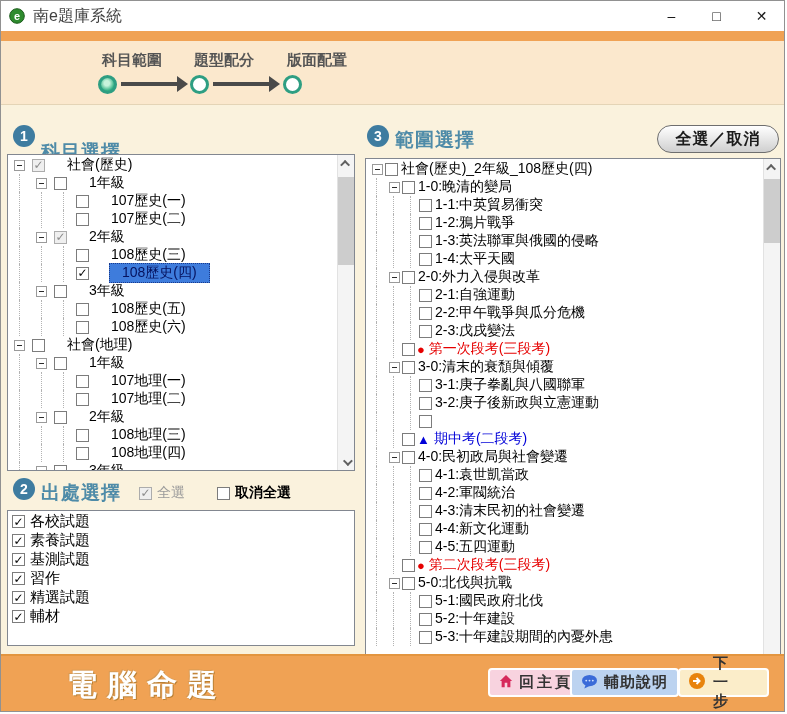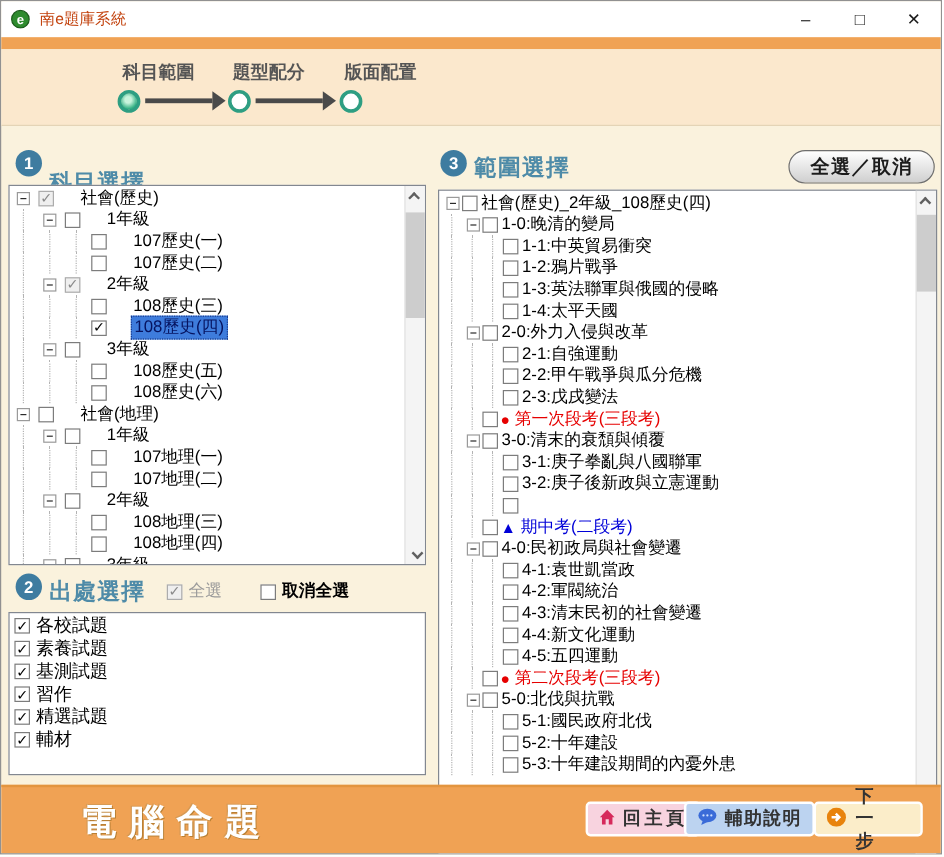--- a/index.html
+++ b/index.html
@@ -8,21 +8,21 @@
     --exam-red:#E60000; --exam-blue:#0000D8; --dot-green:#2E9E82;
     --home-pink:#F8D3DF; --help-blue:#BCD3F0; --next-cream:#FBEDC9;
   }
   *{box-sizing:border-box;margin:0;padding:0}
   body{margin:0;background:#fff;font-family:"Liberation Sans","DejaVu Sans",sans-serif}
   .window{position:relative;width:785px;height:712px;border:1px solid #919191;background:var(--main-bg);overflow:hidden}
 
   
   .titlebar{position:absolute;top:0;left:0;right:0;height:30px;background:#fff;display:flex;align-items:center}
   .app-icon{margin-left:8px;flex:none;display:flex}
-  .title-text{margin-left:8px;font-size:13px;color:#c2410c}
+  .title-text{margin-left:8px;font-size:16px;color:#404040}
   .win-controls{margin-left:auto;display:flex;height:100%}
   .win-btn{width:45px;display:flex;align-items:center;justify-content:center;font-size:14px;color:#1a1a1a;cursor:default}
 
   .orange-strip{position:absolute;top:30px;left:0;right:0;height:10px;background:var(--accent-orange)}
 
   
   .stepbar{position:absolute;top:40px;left:0;right:0;height:64px;background:var(--step-bg);border-bottom:1px solid #E4D4B6}
   .step-label{position:absolute;top:10px;width:110px;text-align:right;font-size:15px;font-weight:bold;color:#555}
   .step-dot{position:absolute;top:34px;width:19px;height:19px;border:3px solid var(--dot-green);border-radius:50%;background:#fff}
   .step-dot.active{background:radial-gradient(circle at 45% 40%,#C8F3DC 0 25%,#35B184 70%)}
@@ -53,21 +53,21 @@
   .guide::before{content:"";position:absolute;top:0;bottom:0;border-left:1px dotted #B3B3B3}
   .tree-left .guide::before{left:9px}
   .tree-right .guide::before{left:8px}
   .expcell{display:flex;align-items:center}
   .expbox{width:11px;height:11px;border:1px solid #9A9A9A;background:#fff;position:relative;margin-left:4px}
   .expbox::after{content:"";position:absolute;left:2px;right:2px;top:4px;border-top:1px solid #2b2b2b}
   .cb{flex:none;width:13px;height:13px;border:1px solid #7C7C7C;background:#fff;display:flex;align-items:center;justify-content:center;font-size:12px;font-weight:bold;line-height:1;color:#000}
   .cb.gray-checked{background:#EFEFEF;border-color:#ACACAC;color:#8A8A8A}
   .tree-left .tlabel{margin-left:22px}
   .tree-right .tlabel{margin-left:3px}
-  .trow.sel .tlabel{background:var(--selection-blue);color:#06135F;border:1px dotted #1A3A8C;padding:0 2px;margin-left:20px}
+  .trow.sel .tlabel{background:var(--selection-blue);color:#06135F;border:1px dotted #1A3A8C;padding:0 12px;margin-left:20px}
   .mark{flex:none;margin:0 1px 0 2px;font-size:13px;line-height:1}
   .mark.red-dot{color:var(--exam-red)}
   .mark.blue-triangle{color:var(--exam-blue)}
   .tlabel.c-red{color:var(--exam-red)}
   .tlabel.c-blue{color:var(--exam-blue)}
 
   
   .hgroup{position:absolute;display:flex;align-items:center;gap:5px;font-size:14px}
   .hgroup .lbl{font-weight:bold}
   .hgroup.disabled .lbl{color:#9B9B9B;font-weight:normal}

